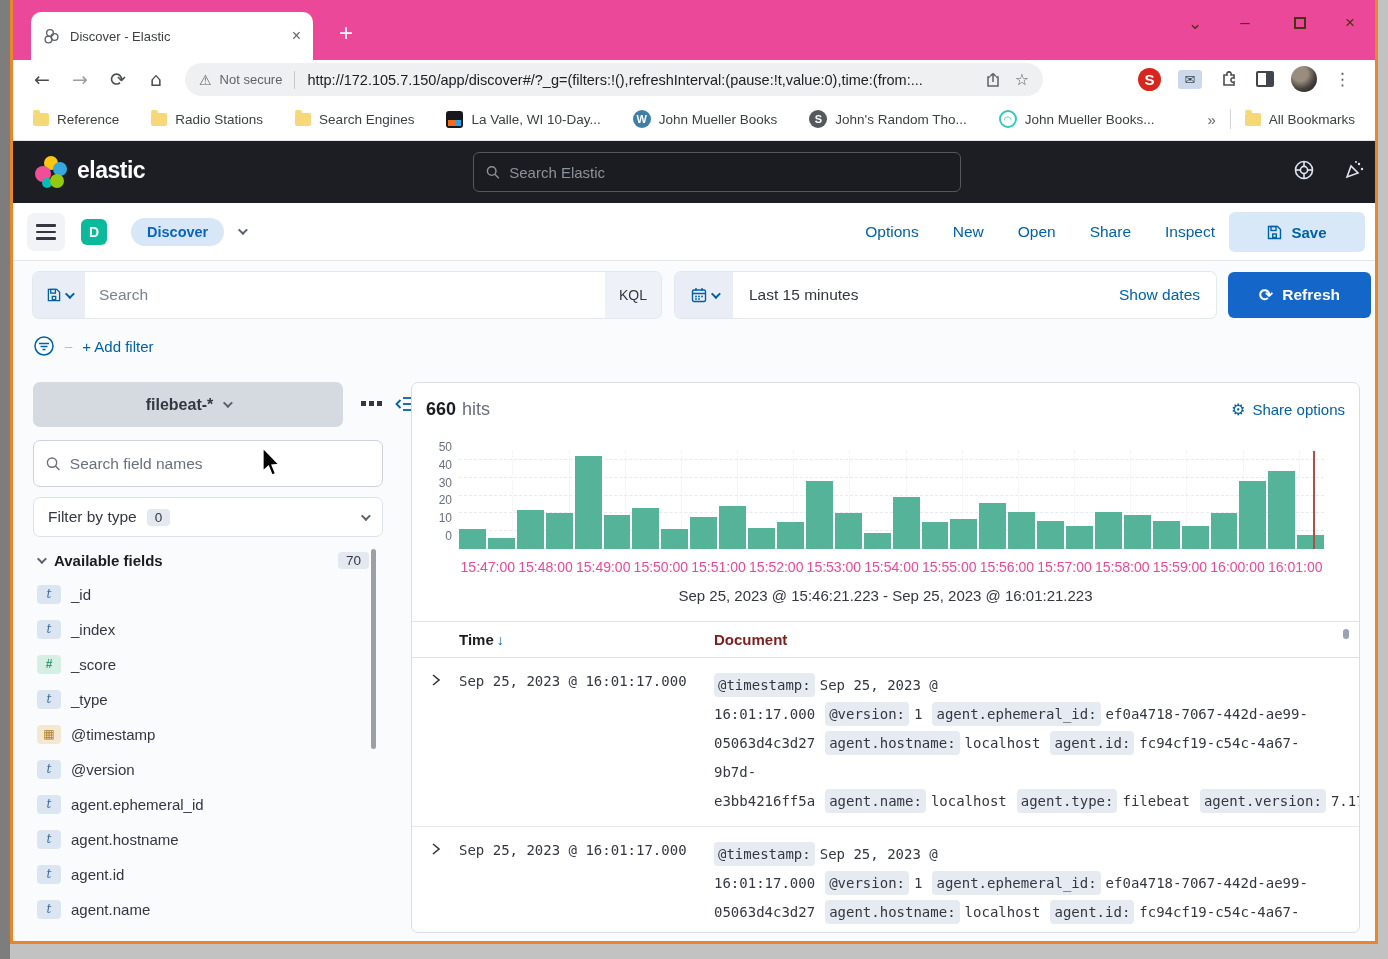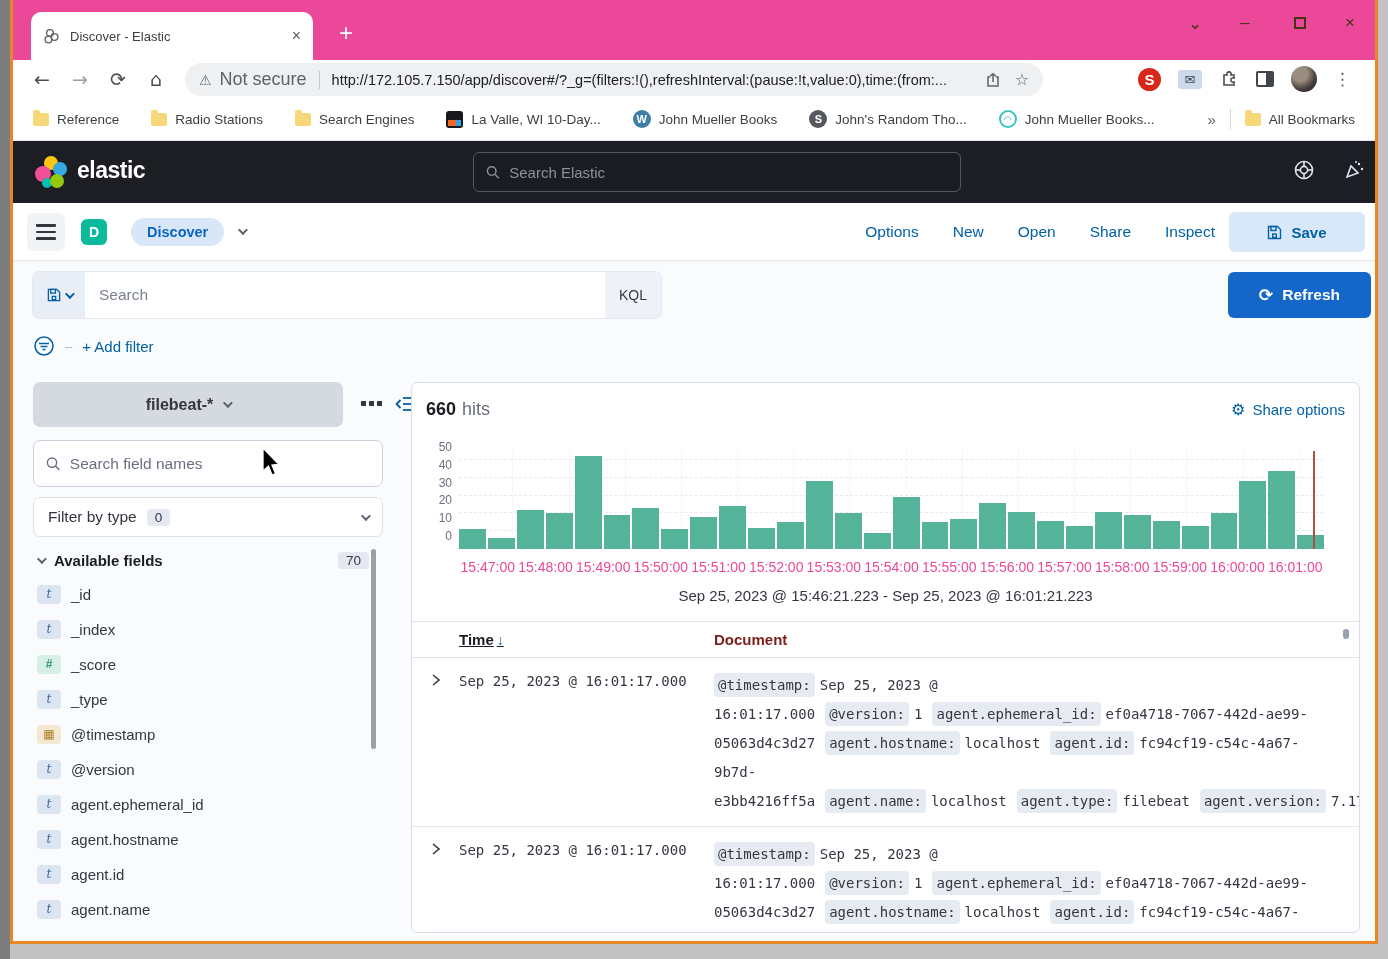--- a/index.html
+++ b/index.html
@@ -25,21 +25,21 @@
   #win-max-box { width:12px; height:12px; border:2px solid #463312; }
 
   
   #nav-toolbar { left:0; top:60px; width:100%; height:38px; background:#ffffff;
     display:flex; align-items:center; }
   .nav-icon { width:38px; text-align:center; font-size:19px; color:#494c50; }
   .nav-icon.disabled { color:#9aa0a6; }
   #omnibox { left:172px; top:63px; width:858px; height:33px; background:#eef0f2;
     border-radius:17px; display:flex; align-items:center; padding:0 14px; gap:8px; }
   #omnibox-warning { font-size:14px; color:#5f6368; }
-  #omnibox-security { font-size:18px; color:#5f6368; }
+  #omnibox-security { font-size:13px; color:#5f6368; }
   #omnibox-divider { width:1px; height:18px; background:#c6c8ca; margin:0 4px; }
   #omnibox-url { font-size:14.5px; color:#202124; flex:1; white-space:nowrap; overflow:hidden; }
   .omni-right-icon { color:#5f6368; font-size:16px; margin-left:6px; }
   #ext-cluster { left:1125px; top:62px; height:34px; display:flex; align-items:center; gap:17px; }
   #norton-icon { width:23px; height:23px; border-radius:50%; background:#d8261d; color:#fff;
     font-weight:bold; font-size:15px; display:flex; align-items:center; justify-content:center; }
   #mail-icon { width:24px; height:19px; background:#ccd9ea; border-radius:3px; color:#41464c;
     font-size:13px; display:flex; align-items:center; justify-content:center; }
   #sidepanel-icon { width:18px; height:16px; border:2px solid #41464c; border-radius:2px; position:relative; }
   #sidepanel-icon::after { content:""; position:absolute; right:0; top:0; width:6px; height:12px; background:#41464c; }
@@ -176,21 +176,21 @@
   .bar { flex:1; background:#54b399; }
   #time-marker { position:absolute; top:0; bottom:0; width:2px; background:#b05045; right:9px; }
   #xaxis { position:absolute; left:47px; top:176px; width:865px; display:flex; }
   .xtick { flex:1; text-align:center; font-size:14px; color:#ec4899; white-space:nowrap; }
   #chart-caption { position:absolute; left:0; width:100%; top:204px; text-align:center;
     font-size:15px; color:#343741; }
 
   
   #table-hdr { position:absolute; left:0; right:0; top:238px; height:37px; border-top:1px solid #dfe3e9;
     border-bottom:1px solid #dfe3e9; display:flex; align-items:center; }
-  #col-time { position:absolute; left:47px; font-size:15px; font-weight:bold; color:#1a1c21;text-decoration:underline; }
+  #col-time { position:absolute; left:47px; font-size:15px; font-weight:bold; color:#1a1c21; }
   #col-time .sort-arrow { color:#0061a6; font-weight:normal; font-size:14px; margin-left:3px; }
   #col-document { position:absolute; left:302px; font-size:15px; font-weight:bold; color:#7f1d1d; }
   #table-scroll-dot { position:absolute; right:10px; top:246px; width:6px; height:10px;
     background:#98a2b3; border-radius:3px; }
   #doc-rows { position:absolute; left:0; right:0; top:275px; }
   .doc-row { position:relative; border-bottom:1px solid #e4e8ee; padding:13px 0 10px 0; }
   .row-expand { position:absolute; left:19px; top:15px; }
   .row-time { position:absolute; left:47px; top:15px; font-family:"DejaVu Sans Mono",monospace;
     font-size:14px; color:#343741; white-space:nowrap; }
   .row-doc { margin-left:302px; width:600px; font-family:"DejaVu Sans Mono",monospace;
@@ -365,20 +365,38 @@
           <path d="M1.5 1.5 h9 l3 3 v9 h-12 z" fill="none" stroke="#0061a6" stroke-width="1.4"></path>
           <rect x="4" y="1.5" width="5" height="4" fill="none" stroke="#0061a6" stroke-width="1.4"></rect>
           <rect x="5.7" y="9" width="3.6" height="3.5" fill="none" stroke="#0061a6" stroke-width="1.4"></rect>
         </svg>
         <span class="chev blue"></span>
       </div>
       <input id="query-input" placeholder="Search" style="">
       <div id="kql-seg">KQL</div>
     </div>
 
+    <div class="abs" id="date-unit">
+      <div id="date-seg">
+        <svg width="16" height="16" viewBox="0 0 16 16">
+          <rect x="1.5" y="3" width="13" height="11.5" rx="1.5" fill="none" stroke="#0061a6" stroke-width="1.4"></rect>
+          <line x1="1.5" y1="6.5" x2="14.5" y2="6.5" stroke="#0061a6" stroke-width="1.4"></line>
+          <line x1="5" y1="1" x2="5" y2="4" stroke="#0061a6" stroke-width="1.4"></line>
+          <line x1="11" y1="1" x2="11" y2="4" stroke="#0061a6" stroke-width="1.4"></line>
+          <circle cx="5" cy="9.5" r="0.9" fill="#0061a6"></circle>
+            <circle cx="8" cy="9.5" r="0.9" fill="#0061a6"></circle>
+            <circle cx="11" cy="9.5" r="0.9" fill="#0061a6"></circle>
+          <circle cx="5" cy="12" r="0.9" fill="#0061a6"></circle>
+            <circle cx="8" cy="12" r="0.9" fill="#0061a6"></circle>
+        </svg>
+        <span class="chev blue"></span>
+      </div>
+      <span id="date-range-text">Last 15 minutes</span>
+      <span id="show-dates">Show dates</span>
+    </div>
 
     <div class="abs" id="refresh-btn">
       <span class="glyph">⟳</span>
       <span>Refresh</span>
     </div>
 
     <div class="abs" id="filter-row">
       <svg width="22" height="22" viewBox="0 0 22 22">
         <circle cx="11" cy="11" r="9" fill="none" stroke="#0061a6" stroke-width="1.5"></circle>
         <line x1="6" y1="8.5" x2="16" y2="8.5" stroke="#0061a6" stroke-width="1.5"></line>

